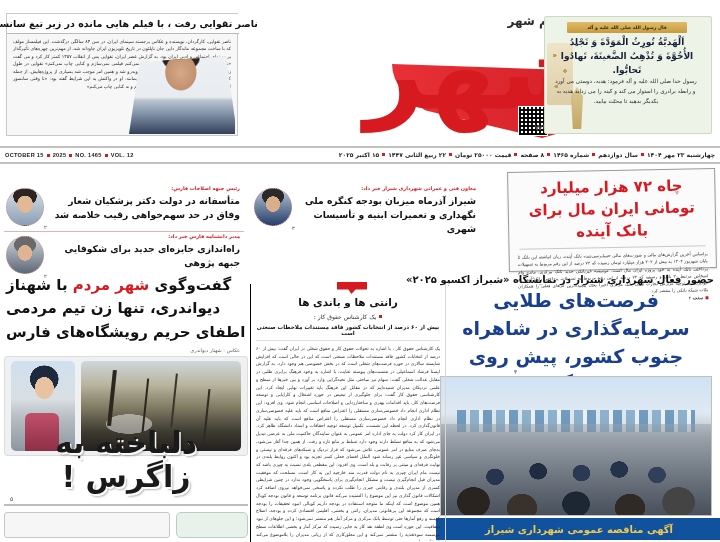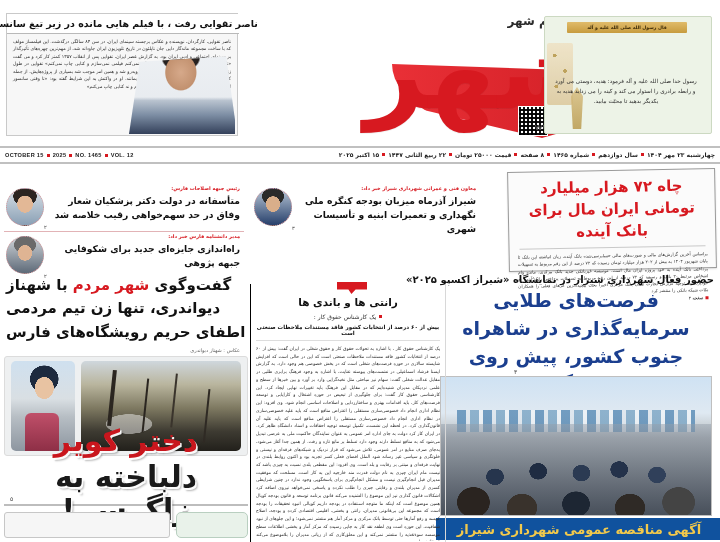--- a/index.html
+++ b/index.html
@@ -263,21 +263,21 @@
       radial-gradient(ellipse 14px 13px at 66% 50%, #24324a 0 62%, rgba(0,0,0,0) 64%),
       radial-gradient(ellipse 14px 13px at 80% 56%, #30405a 0 62%, rgba(0,0,0,0) 64%),
       linear-gradient(180deg, rgba(150,160,172,.5) 0%, rgba(60,68,80,.85) 100%);
   }
   .bluebar {
     position:absolute; left:0; bottom:0; width:286px; height:22px;
     background:#10529e;
     display:flex; align-items:center; justify-content:center;
   }
   .bluebar span {
-    font-size:13px; font-weight:bold; color:#f2c94c; white-space:nowrap;
+    font-size:10px; font-weight:bold; color:#f2c94c; white-space:nowrap;
   }
 
   
   .ccol {
     position:absolute; left:250px; top:12px; width:196px; height:268px;
     border-left:1px solid #000000; border-right:1px solid #d8d8d8;
     padding:0 5px;
   }
   .c-icon {
     position:absolute; right:78px; top:-2px; width:30px; height:12px;
@@ -392,20 +392,21 @@
         <div class="mast-word-mardom">مردم</div>
       </div>
       <div class="mast-qr"></div>
       <div class="mast-url">WWW.SHAHRMARDOMDAILY.IR</div>
     </div>
 
     <div class="hadith">
       <div class="hadith-orn"></div>
       <div class="hadith-orn2"></div>
       <div class="hadith-badge">قال رسول الله صلی الله علیه و آله</div>
+      <div class="hadith-ar">اَلْهَدیَّةُ تُورِثُ الْمَوَدَّةَ وَ تَجْلِدُ الأُخُوَّةَ وَ تُذْهِبُ الضَّغینَةَ، تَهادُوا تَحابُّوا.</div>
       <div class="hadith-fa">رسول خدا صلی الله علیه و آله فرمود: هدیه، دوستی می آورد و رابطه برادری را استوار می کند و کینه را می زداید هدیه به یکدیگر بدهید تا محبّت بیابید.</div>
     </div>
   </div>
 
   <div class="datebar">
     <div class="datebar-inner">
       <div class="date-left">
         <span>VOL. 12</span>
         <i class="sq"></i>
         <span>NO. 1465</span>
@@ -496,21 +497,20 @@
 
     <div class="lcol">
       <div class="l-head"><span>گفت‌وگوی </span><span class="hl">شهر مردم</span><span> با شهناز دیواندری، تنها زن تیم مردمی اطفای حریم رویشگاه‌های فارس</span></div>
       <div class="l-credit">عکاس : شهناز دیواندری</div>
       <div class="l-photos">
         <div class="l-photo-a"></div>
         <div class="l-photo-b"></div>
       </div>
 
       <div class="l-bighead">
-        <div class="l-big1">دختر کویر</div>
         <div class="l-big2">دلباخته به زاگرس !</div>
         <div class="l-big-page">۵</div>
       </div>
 
       <div class="l-foot">
         <div class="l-foot-a"></div>
         <div class="l-foot-b"></div>
       </div>
     </div>
 

